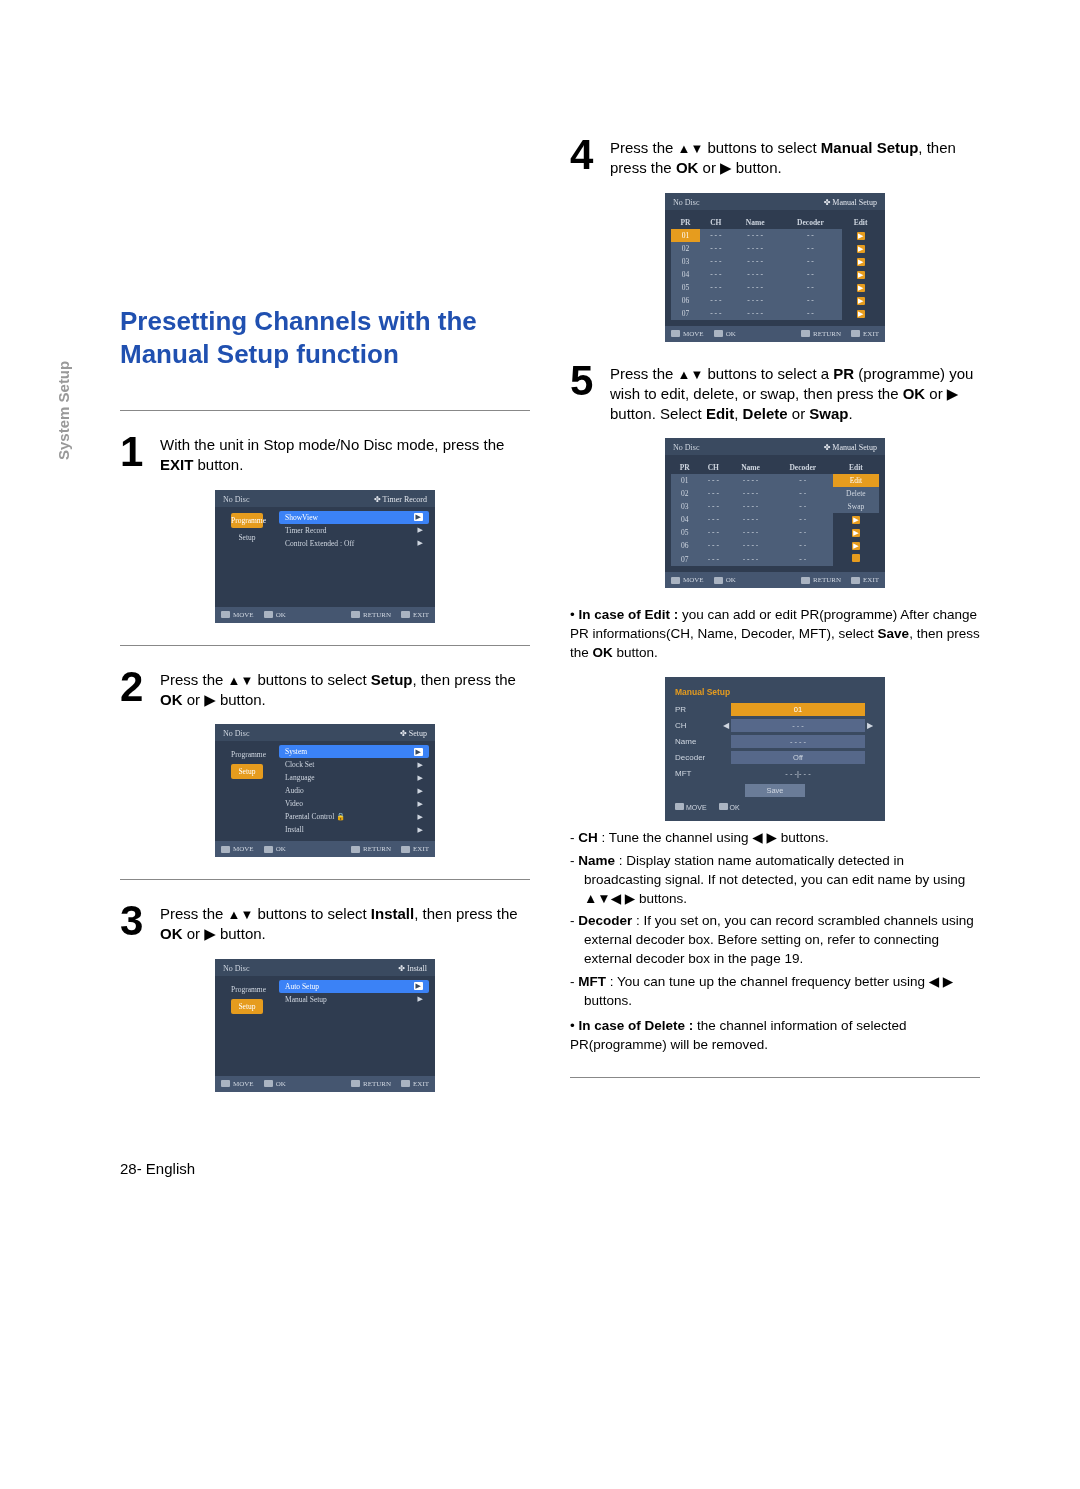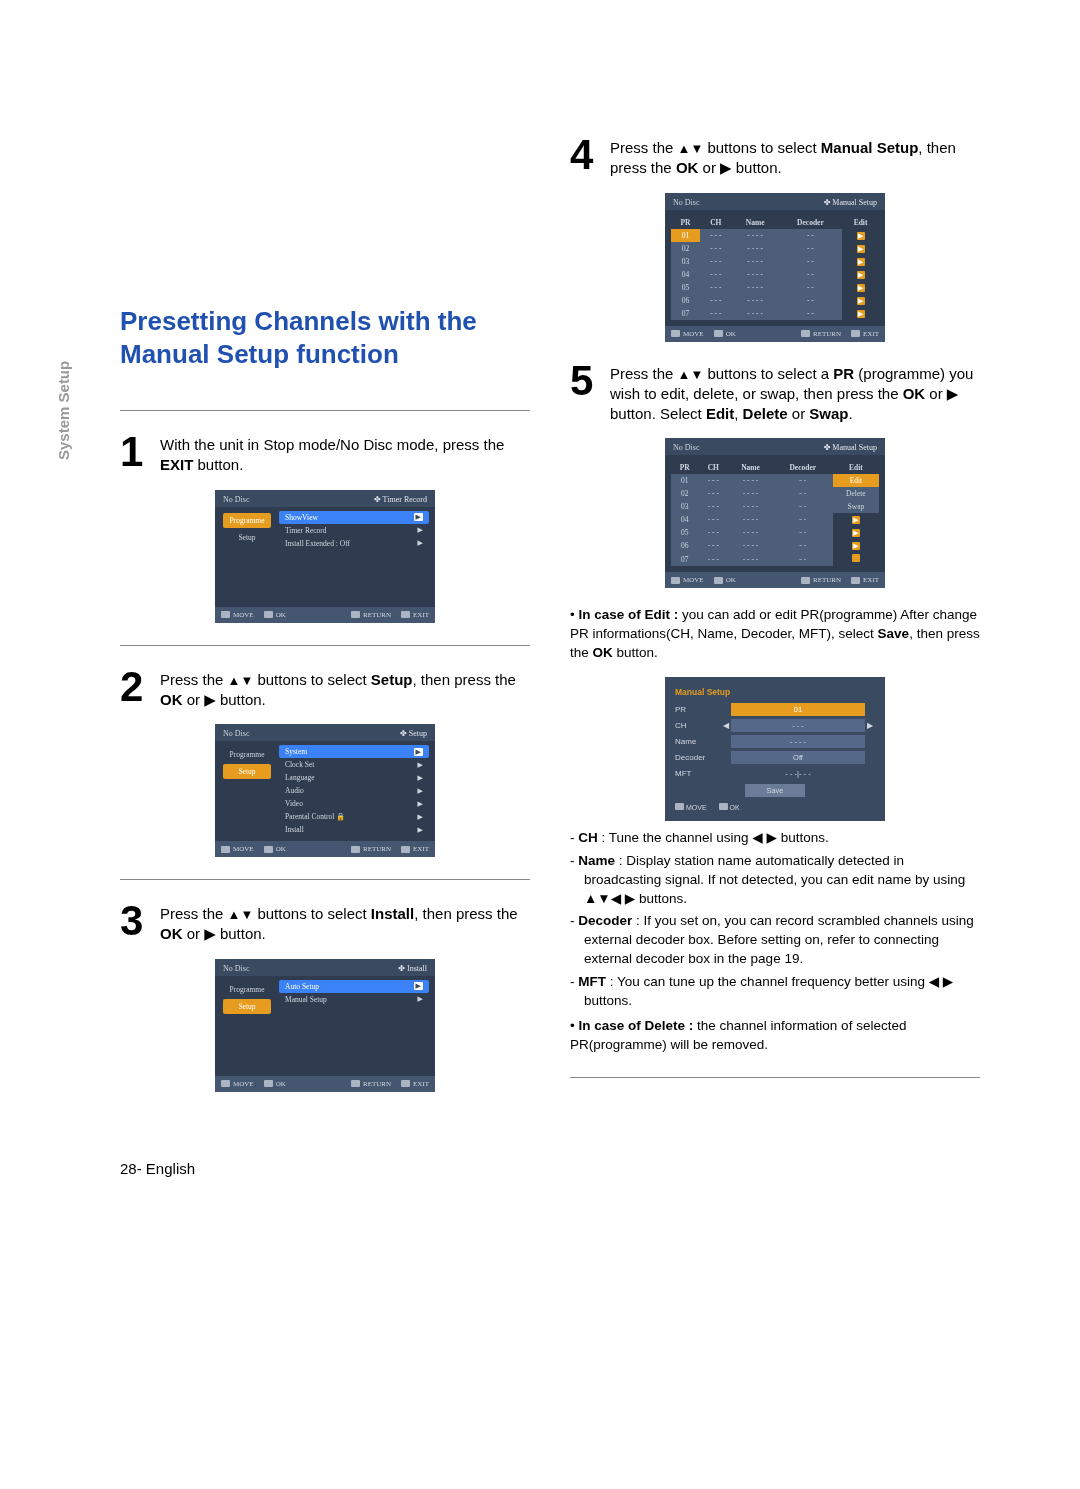--- a/index.html
+++ b/index.html
@@ -101,21 +101,21 @@
   }
   .osd-left {
     width: 52px;
     font-size: 7.5px;
     display: flex;
     flex-direction: column;
     align-items: center;
     padding-top: 2px;
   }
   .osd-left .tab {
-    width: 48px;
+    width: 32px;
     text-align: center;
     padding: 3px 0;
     margin-bottom: 2px;
     border-radius: 2px;
     color: #cfd6e0;
   }
   .osd-left .tab.sel { background: #e69c1e; color: #fff; }
   .osd-right {
     flex: 1;
     padding-left: 6px;
@@ -251,21 +251,21 @@
             <div class="osd-right">
               <div class="line sel">
                   <span>ShowView</span>
                   <span class="tri">▶</span>
                 </div>
               <div class="line">
                   <span>Timer Record</span>
                   <span class="tri">▶</span>
                 </div>
               <div class="line">
-                  <span>Install Extended : Off</span>
+                  <span>Control Extended : Off</span>
                   <span class="tri">▶</span>
                 </div>
             </div>
           </div>
         </div>
         <div class="osd-footer">
           <span>
               <i class="key"></i>
               <span>MOVE</span>
             </span>

